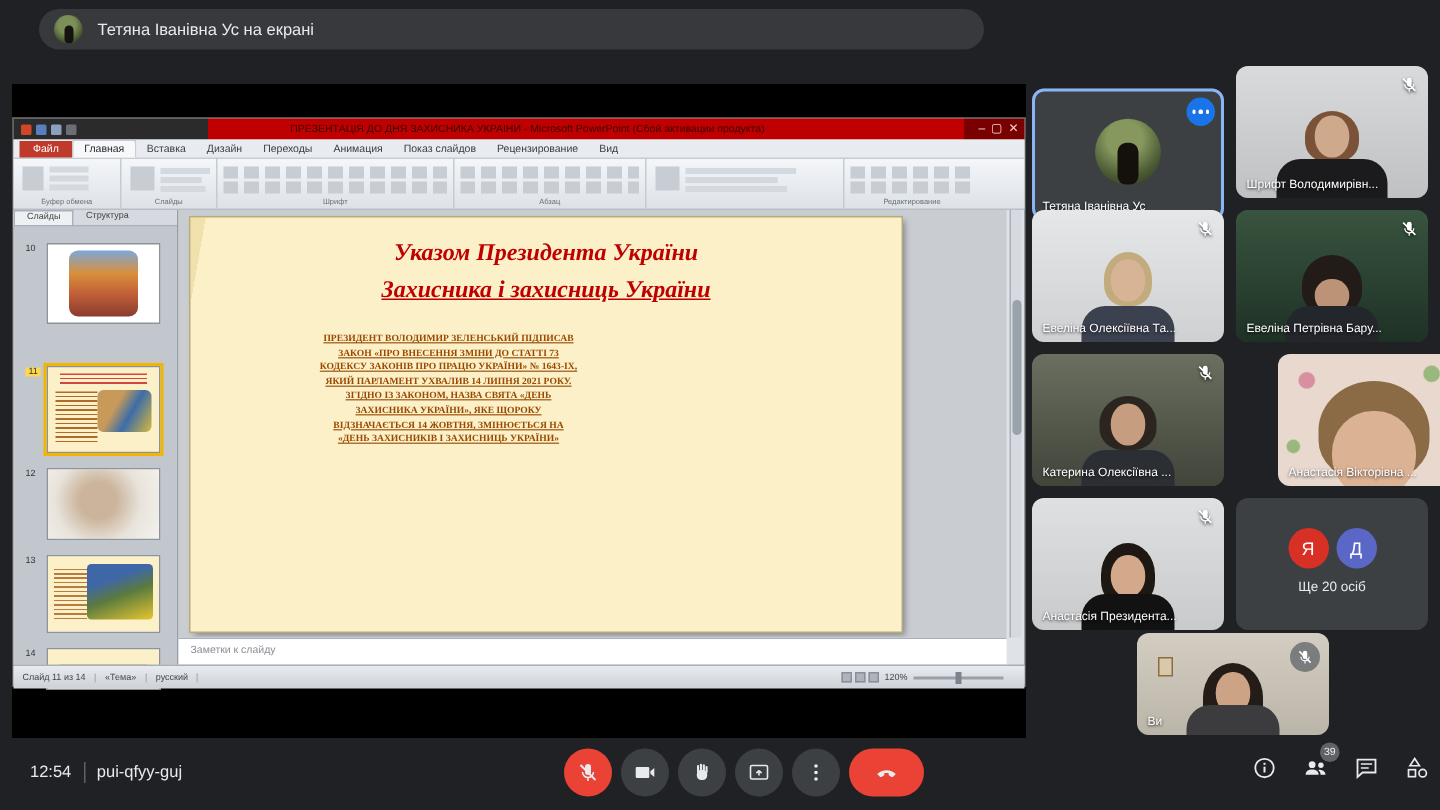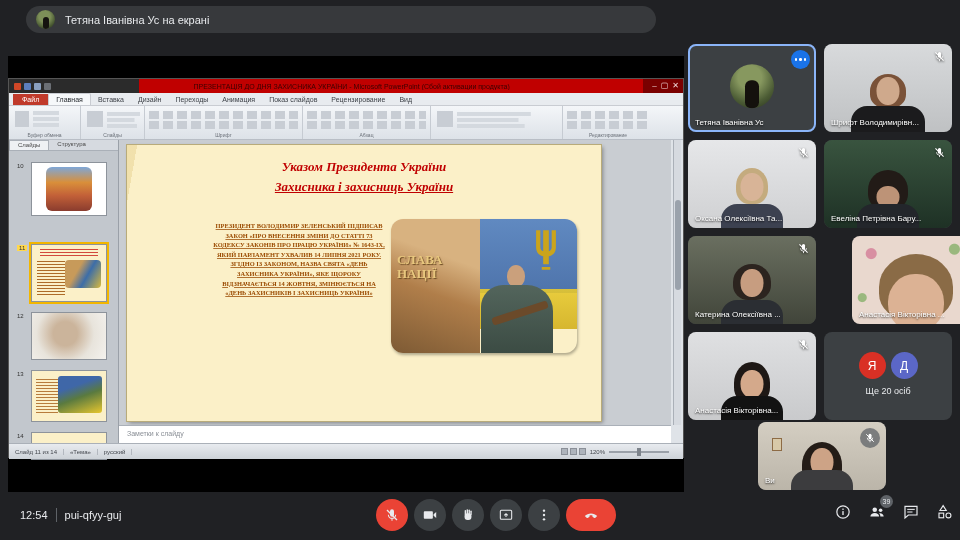--- a/index.html
+++ b/index.html
@@ -80,21 +80,21 @@
   .tv-end { position:absolute; inset:0; background:#fbf0c8; }
   .tv-end .line { position:absolute; left:8px; right:8px; top:10px; height:1px; background:#c8a852; }
   .tv-end .t { position:absolute; left:0; right:0; bottom:4px; text-align:center; font-size:5px; color:#d28a2a; }
 
   .workspace { position:absolute; left:110px; top:61px; width:552px; height:285px; background:#c9cdd2; }
   .slide { position:absolute; left:8px; top:5px; width:474px; height:276px; background:#fbf0c8;
       box-shadow:0 0 0 1px #b8ab7a, 2px 2px 4px rgba(0,0,0,.35);
       background-image:linear-gradient(100deg, rgba(222,196,120,.35) 0 10px, transparent 10px 100%); }
   .slide-title { position:absolute; left:10px; right:10px; top:12px; text-align:center;
       font-family:"Liberation Serif", serif; font-style:italic; font-weight:bold;
-      color:#c00000; font-size:13px; line-height:1.55; }
+      color:#c00000; font-size:16px; line-height:1.55; }
   .slide-title .u { text-decoration:underline; }
   .slide-body { position:absolute; left:84px; top:76px; width:176px; text-align:center;
       font-family:"Liberation Serif", serif; font-weight:bold; color:#9a4a00;
       font-size:6.4px; line-height:1.5; text-decoration:underline;
       text-decoration-color:rgba(154,74,0,.75); }
   .slide-img { position:absolute; left:264px; top:74px; width:186px; height:134px; border-radius:12px; overflow:hidden;
       background:linear-gradient(180deg,#7d9fd0 0 18%, #4a78b8 30%, #caa express 0),
                  linear-gradient(115deg,#c8965a 0 34%, #6f93c4 55%, #3f6cae 70%, #d9bb44 100%);
       box-shadow:1px 2px 3px rgba(0,0,0,.3); }
   .slide-img .flag-b { position:absolute; right:0; top:0; width:62%; height:55%;
@@ -125,21 +125,21 @@
   .viewbtns { display:flex; gap:2px; }
   .viewbtns i { width:7px; height:7px; background:#aeb4bc; border:1px solid #8b9098; display:block; }
   .zslider { width:60px; height:2px; background:#9aa0a8; position:relative; }
   .zslider::before { content:""; position:absolute; left:28px; top:-3px; width:4px; height:8px; background:#7d838b; }
 
   
   .tile { position:absolute; width:128px; height:88px; border-radius:8px; background:#3c4043; overflow:hidden; }
   .tile .nm { position:absolute; left:7px; bottom:5px; color:#fff; font-size:8px; text-shadow:0 1px 2px rgba(0,0,0,.85); white-space:nowrap; }
   .tile .mic { position:absolute; right:6px; top:6px; width:13px; height:13px; color:#fff;
       filter:drop-shadow(0 1px 1px rgba(0,0,0,.7)); }
-  .tile.presenting { outline:2px solid #8ab4f8; outline-offset:-2px; }
+  .tile.presenting { outline:2px solid #8ab4f8; outline-offset:-2px;margin-top:15px; }
   .more-dots { position:absolute; right:6px; top:6px; width:19px; height:19px; border-radius:50%; background:#1a73e8;
       display:flex; align-items:center; justify-content:center; gap:2px; }
   .more-dots i { width:2.5px; height:2.5px; border-radius:50%; background:#fff; display:block; }
   .tile-avatar { position:absolute; left:50%; top:50%; transform:translate(-50%,-54%); width:44px; height:44px; border-radius:50%;
       background:radial-gradient(circle at 45% 30%, #87985f 0 30%, #4c5c35 65%, #262e1b 100%); overflow:hidden;}
   .tile-avatar::after { content:""; position:absolute; left:15px; top:16px; width:14px; height:28px; background:#14110d; border-radius:6px; }
 
   .video { position:absolute; inset:0; }
   .p-hair { position:absolute; left:50%; transform:translateX(-50%); bottom:24px; width:32px; height:36px; border-radius:50% 50% 40% 40%; }
   .p-head { position:absolute; left:50%; transform:translateX(-50%); bottom:27px; width:23px; height:28px; border-radius:48%; }
@@ -353,34 +353,20 @@
         </div>
       </div>
 
       <div class="workspace">
         <div class="slide">
           <div class="slide-title">
             <div>Указом Президента України</div>
             <div class="u">Захисника і захисниць України</div>
           </div>
           <div class="slide-body">ПРЕЗИДЕНТ ВОЛОДИМИР ЗЕЛЕНСЬКИЙ ПІДПИСАВ ЗАКОН «ПРО ВНЕСЕННЯ ЗМІНИ ДО СТАТТІ 73 КОДЕКСУ ЗАКОНІВ ПРО ПРАЦЮ УКРАЇНИ» № 1643-ІХ, ЯКИЙ ПАРЛАМЕНТ УХВАЛИВ 14 ЛИПНЯ 2021 РОКУ. ЗГІДНО ІЗ ЗАКОНОМ, НАЗВА СВЯТА «ДЕНЬ ЗАХИСНИКА УКРАЇНИ», ЯКЕ ЩОРОКУ ВІДЗНАЧАЄТЬСЯ 14 ЖОВТНЯ, ЗМІНЮЄТЬСЯ НА «ДЕНЬ ЗАХИСНИКІВ І ЗАХИСНИЦЬ УКРАЇНИ»</div>
-          <div class="slide-img">
-            <div class="flag-b"></div>
-            <div class="flag-y"></div>
-            <div class="mountain"></div>
-            <svg class="tryzub">
-                <use href="#tryzub"></use>
-              </svg>
-            <div class="caption">СЛАВА НАЦІЇ</div>
-            <div class="cossack">
-              <div class="head"></div>
-                <div class="body"></div>
-                <div class="sash"></div>
-            </div>
-          </div>
         </div>
       </div>
 
       <div class="vscroll"></div>
 
       <div class="notes">
         <span>Заметки к слайду</span>
       </div>
 
       <div class="statusbar">
@@ -426,21 +412,21 @@
 
   <div class="abs tile" style="left:688px;top:140px">
     <div class="video vt-oksana">
       <div class="p-hair"></div>
         <div class="p-head"></div>
         <div class="p-body"></div>
     </div>
     <svg class="mic">
         <use href="#micoff"></use>
       </svg>
-    <span class="nm">Оксана Олексіївна Та...</span>
+    <span class="nm">Евеліна Олексіївна Та...</span>
   </div>
 
   <div class="abs tile" style="left:824px;top:140px">
     <div class="video vt-evelina">
       <div class="p-hair"></div>
         <div class="p-head"></div>
         <div class="p-body"></div>
     </div>
     <svg class="mic">
         <use href="#micoff"></use>
@@ -473,21 +459,21 @@
 
   <div class="abs tile" style="left:688px;top:332px">
     <div class="video vt-anam">
       <div class="p-hair"></div>
         <div class="p-head"></div>
         <div class="p-body"></div>
     </div>
     <svg class="mic">
         <use href="#micoff"></use>
       </svg>
-    <span class="nm">Анастасія Вікторівна...</span>
+    <span class="nm">Анастасія Президента...</span>
   </div>
 
   <div class="abs tile" style="left:824px;top:332px">
     <div class="ava-row">
       <div class="ava red">Я</div>
       <div class="ava blue">Д</div>
     </div>
     <div class="more-count">Ще 20 осіб</div>
   </div>
 

